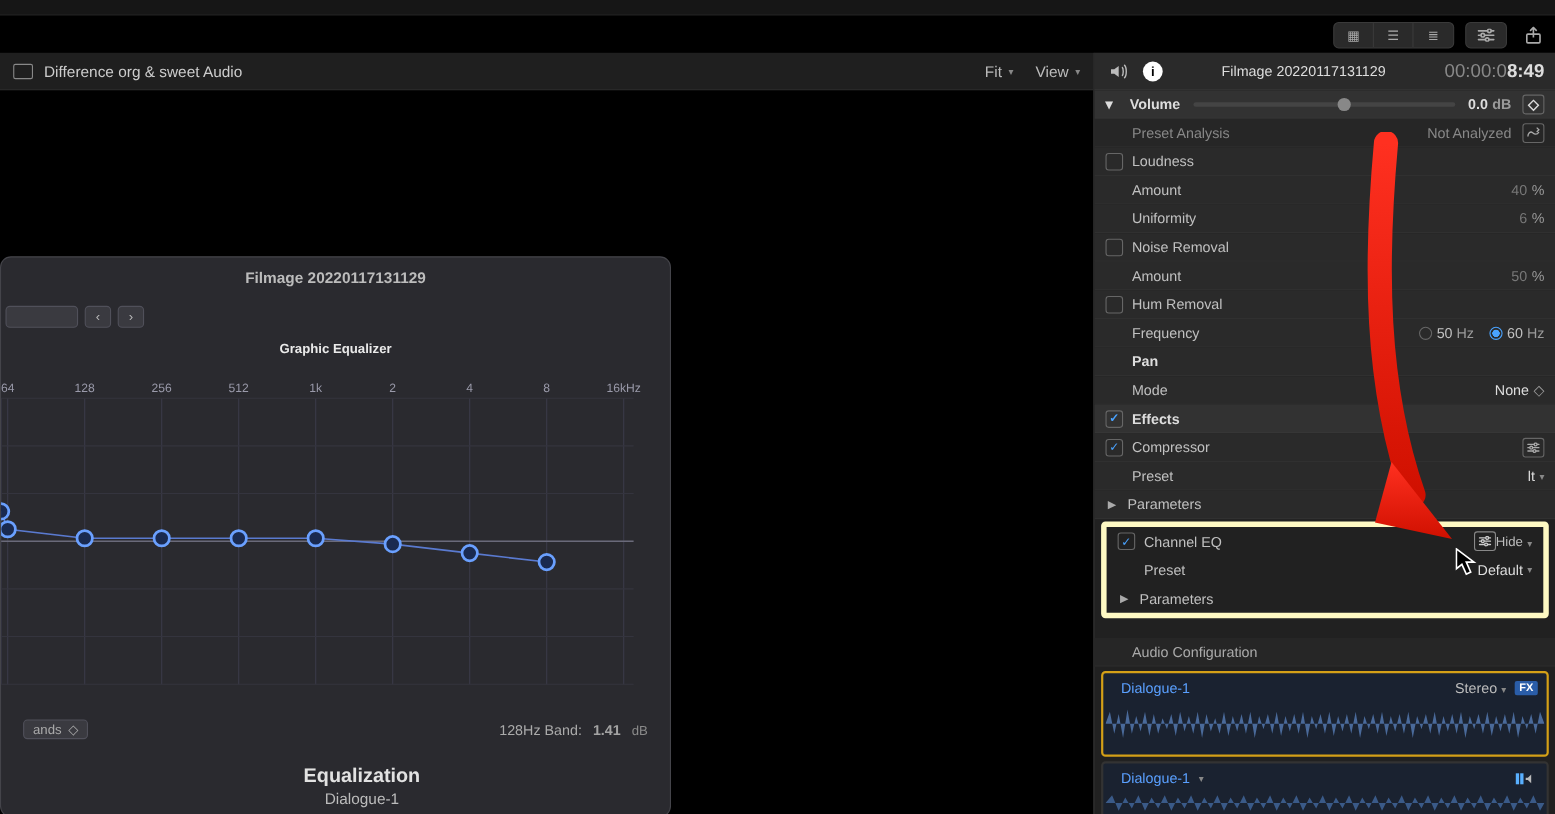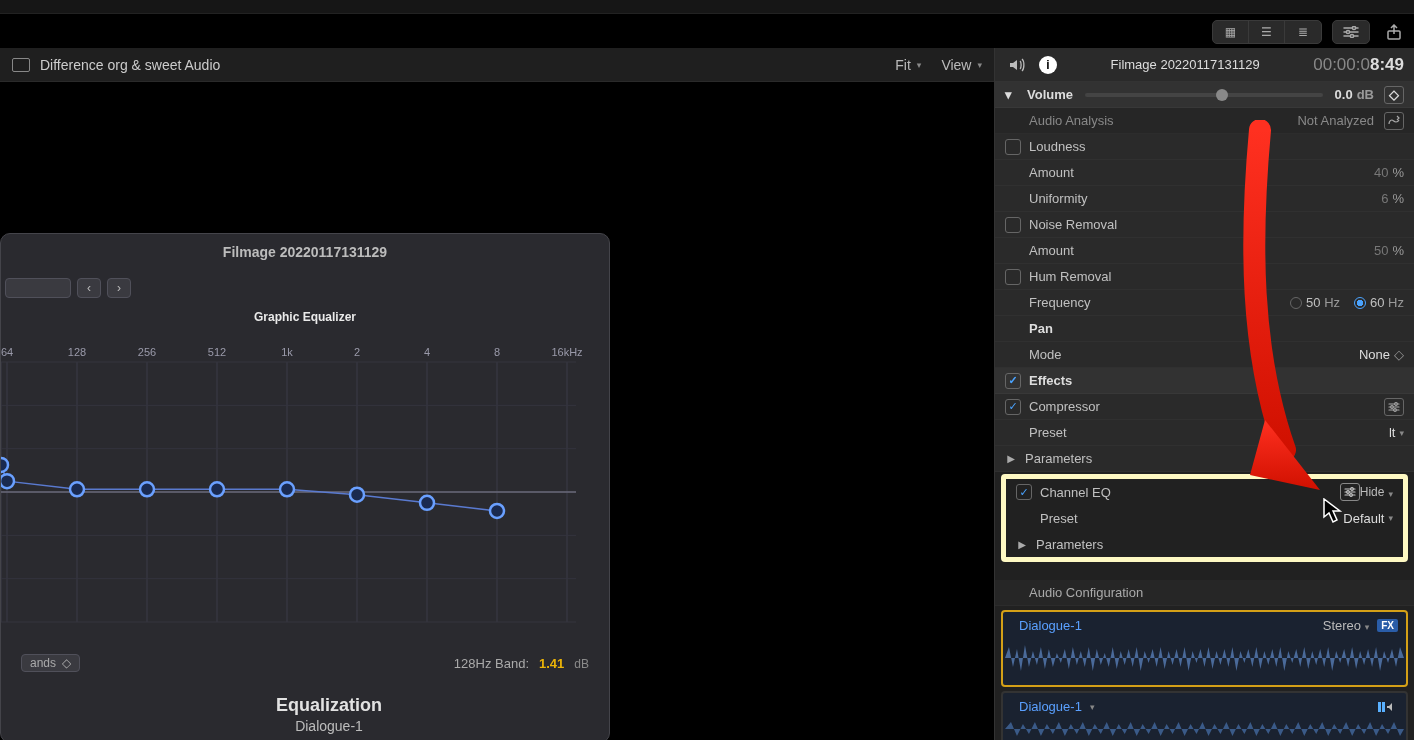--- a/index.html
+++ b/index.html
@@ -33,21 +33,21 @@
   .nav-btn { width:24px; height:20px; background:#3a3a40; border:1px solid #50505a; border-radius:4px; display:flex; align-items:center; justify-content:center; color:#bbb; font-size:12px; }
 
   .eq-subtitle { position:absolute; left:0; right:0; top:76px; text-align:center; color:#eaeaea; font-size:12px; font-weight:600; }
 
   .eq-grid { position:absolute; left:0; top:108px; width:585px; height:300px; }
   .eq-grid svg { width:100%; height:100%; }
 
   .eq-footer { position:absolute; left:0; right:0; bottom:64px; height:30px; display:flex; align-items:center; justify-content:space-between; padding:0 20px; color:#aaa; font-size:13px; }
   .bands-dd { display:flex; align-items:center; gap:6px; background:#3a3a40; border:1px solid #50505a; border-radius:4px; padding:1px 8px; font-size:12px; }
   .eq-foot-right { display:flex; align-items:baseline; gap:10px; }
-  .eq-val { color:#eab308; font-weight:600; }
+  .eq-val { color:#a3a3a3; font-weight:600; }
   .eq-unit { color:#8a8a8a; font-size:12px; }
 
   .eq-bottom { position:absolute; left:0; right:0; bottom:8px; text-align:center;padding-left:48px; }
   .eq-bottom .big { color:#e2e2e2; font-size:18px; font-weight:600; }
   .eq-bottom .sub { color:#bcbcbc; font-size:14px; margin-top:2px; }
 
   
   .insp-hdr { height:34px; background:#2a2a2a; display:flex; align-items:center; padding:0 10px; border-bottom:1px solid #333; gap:10px; }
   .insp-hdr .iconbtn { width:24px; height:24px; border-radius:12px; display:flex; align-items:center; justify-content:center; color:#ccc; }
   .insp-hdr .info { background:#fff; color:#000; border-radius:50%; width:18px; height:18px; font-size:12px; font-weight:700; display:flex; align-items:center; justify-content:center; }
@@ -237,21 +237,21 @@
         </div>
       <span class="val">
           <span>0.0</span> 
           <span class="unit">dB</span>
         </span>
       <div class="icon-small">◇</div>
     </div>
 
     <div class="row" style="background:#262626; color:#888;">
       <span style="width:24px;"></span>
-      <span class="label">Audio Analysis</span>
+      <span class="label">Preset Analysis</span>
       <span class="spacer"></span>
       <span class="val" style="color:#888;">Not Analyzed</span>
       <div class="icon-small">
         <svg width="12" height="12" viewBox="0 0 12 12">
             <path d="M1 9c0-3 2-4 3-4s2 2 4 2 3-2 3-2" stroke="#aaa" fill="none" stroke-width="1.2"></path>
             <path d="M9 1l2 2-2 2" stroke="#aaa" fill="none" stroke-width="1.2"></path>
           </svg>
       </div>
     </div>
 

